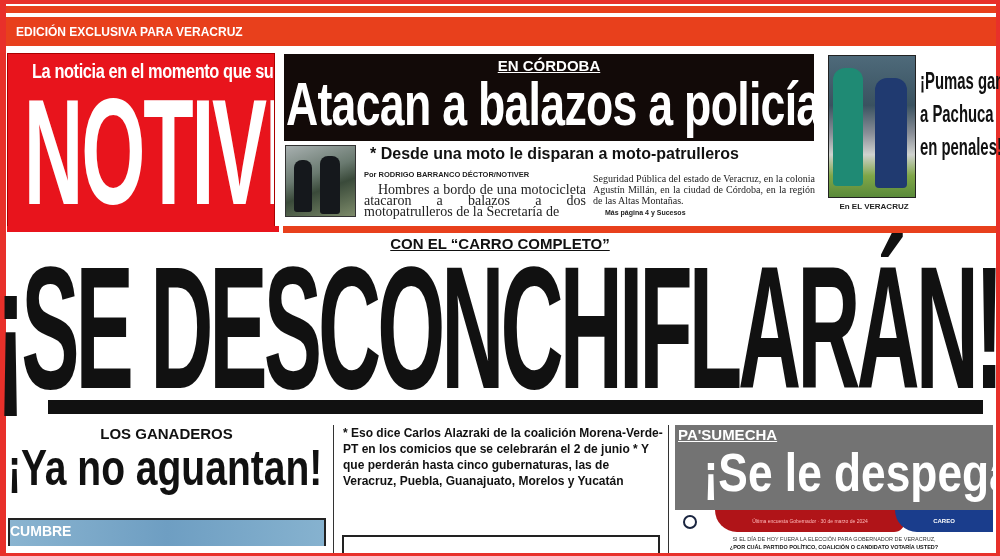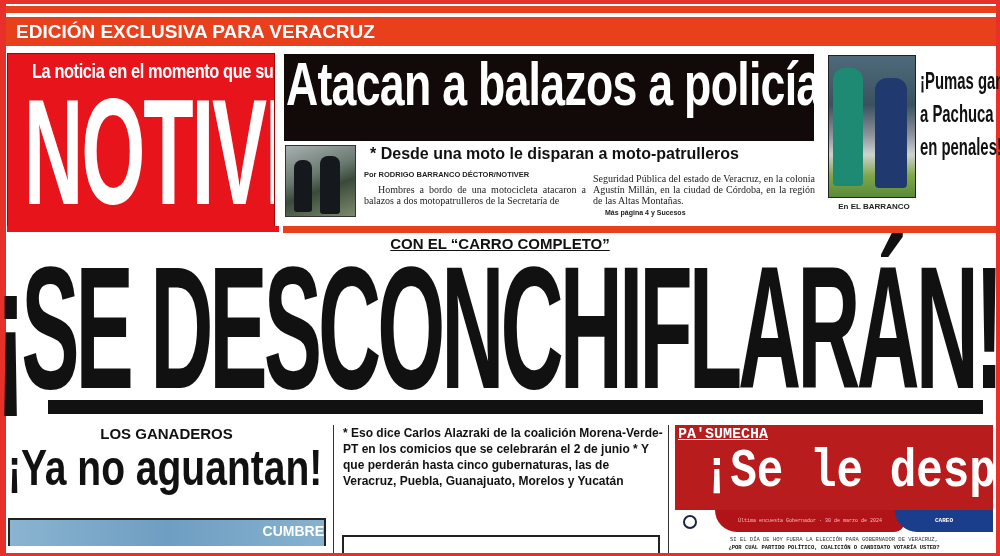--- a/index.html
+++ b/index.html
@@ -4,40 +4,40 @@
 <style>
   * { box-sizing: border-box; margin: 0; padding: 0; }
   html, body { width: 1000px; height: 556px; overflow: hidden; background: #fff; }
   body { font-family: "Liberation Sans", sans-serif; position: relative; }
 
   .frame { position: absolute; left: 0; top: 0; width: 1000px; height: 556px;
     border-left: 6px solid #e8302a; border-right: 4px solid #e8302a; border-top: 4px solid #e8302a; }
 
   .topline { position: absolute; left: 6px; top: 6px; width: 990px; height: 7px; background: #e8401c; }
   .topbar { position: absolute; left: 6px; top: 17px; width: 990px; height: 29px; background: #e8401c;
-    color: #fff; font-weight: bold; font-size: 19px; display: flex; justify-content: space-between; align-items: center; padding: 12px 10px; }
+    color: #fff; font-weight: bold; font-size: 12px; display: flex; justify-content: space-between; align-items: center; padding: 12px 10px; }
 
   .logo { position: absolute; left: 7px; top: 53px; width: 268px; height: 178px; background: #e8141c;
     border: 1px solid #a00; color: #fff; text-align: center; overflow: hidden; }
   .logo .tag { font-family: "Liberation Sans Narrow", "Liberation Sans", sans-serif; font-weight: bold; font-size: 20px;
     transform: scaleX(0.82); margin-top: 6px; white-space: nowrap; letter-spacing: -0.5px; }
   .logo .name { font-weight: bold; font-size: 150px; line-height: 135px; transform: scaleX(0.55); transform-origin: center;
     letter-spacing: -4px; margin-top: 2px; white-space: nowrap; margin-left: -80px; margin-right: -80px; }
 
   .lead-box { position: absolute; left: 284px; top: 54px; width: 530px; height: 87px; background: #120a08; color: #fff; text-align: center; }
   .lead-box .kicker { font-weight: bold; font-size: 15px; text-decoration: underline; margin-top: 3px; }
   .lead-box .headline { font-weight: bold; font-size: 62px; line-height: 60px; transform: scaleX(0.72); white-space: nowrap;
     margin-left: -120px; margin-right: -120px; letter-spacing: -1px; }
 
   .cop-photo { position: absolute; left: 285px; top: 145px; width: 71px; height: 72px;
     background: linear-gradient(160deg, #a8b0b0 0%, #6a7a70 40%, #3a4a3a 60%, #7d8b6a 100%); border: 1px solid #333; }
   .cop-photo .fig { position: absolute; background: #15181c; border-radius: 8px 8px 3px 3px; }
   .subhead { position: absolute; left: 370px; top: 145px; font-weight: bold; font-size: 16px; white-space: nowrap; color: #111; }
   .byline { position: absolute; left: 364px; top: 170px; font-weight: bold; font-size: 7.5px; color: #222; }
-  .col1 { position: absolute; left: 364px; top: 184px; width: 222px; font-family: "Liberation Serif", serif; font-size: 10px; line-height: 11px; color: #222; text-align: justify; text-indent: 14px; }
+  .col1 { position: absolute; left: 364px; top: 184px; width: 222px; font-family: "Liberation Serif", serif; font-size: 14px; line-height: 11px; color: #222; text-align: justify; text-indent: 14px; }
   .col2 { position: absolute; left: 593px; top: 173px; width: 222px; font-family: "Liberation Serif", serif; font-size: 10px; line-height: 11px; color: #222; text-align: justify; }
   .more { position: absolute; left: 605px; top: 209px; font-weight: bold; font-size: 7px; color: #222; }
 
   .sport-photo { position: absolute; left: 828px; top: 55px; width: 88px; height: 143px; border: 1px solid #222;
     background: linear-gradient(180deg, #4e6a7a 0%, #3a5260 35%, #8a8f98 55%, #cfd2cf 70%, #7fa648 85%, #5a8a3a 100%); overflow: hidden; }
   .sport-photo .p1 { position: absolute; left: 4px; top: 12px; width: 30px; height: 118px; background: #1f8a74; border-radius: 12px 12px 4px 4px; }
   .sport-photo .p2 { position: absolute; left: 46px; top: 22px; width: 32px; height: 110px; background: #203a70; border-radius: 12px 12px 4px 4px; }
   .sport-head { position: absolute; left: 920px; top: 64px; width: 78px; font-weight: bold; font-size: 24px; line-height: 33px;
     transform: scaleX(0.62); transform-origin: left; white-space: nowrap; color: #111; }
   .sport-foot { position: absolute; left: 830px; top: 202px; width: 88px; text-align: center; font-weight: bold; font-size: 8px; color: #222; }
@@ -50,28 +50,28 @@
   .main-head span { display: block; font-weight: 900; font-size: 175px; line-height: 180px; transform: scaleX(0.5); transform-origin: center;
     white-space: nowrap; text-align: center; margin-left: -600px; margin-right: -600px; letter-spacing: -8px; color: #111; }
   .main-rule { position: absolute; left: 48px; top: 400px; width: 935px; height: 14px; background: #111; }
 
   .v-rule { position: absolute; top: 425px; width: 1px; height: 131px; background: #333; }
 
   .ganaderos-kicker { position: absolute; left: 0; width: 333px; top: 425px; text-align: center; font-weight: bold; font-size: 15px; color: #111; }
   .ganaderos-head { position: absolute; left: 8px; top: 440px; font-weight: bold; font-size: 50px; line-height: 56px; transform: scaleX(0.78); transform-origin: left;
     white-space: nowrap; color: #111; }
   .cumbre { position: absolute; left: 8px; top: 518px; width: 318px; height: 28px; border: 2px solid #222; border-bottom: none;
-    background: linear-gradient(90deg, #8ab4d0, #6e9ec2 50%, #86b2cf); color: #fff; text-align: right; font-weight: bold; overflow: hidden; }
+    background: linear-gradient(90deg, #8ab4d0, #6e9ec2 50%, #86b2cf); color: #fff; text-align: left; font-weight: bold; overflow: hidden; }
   .cumbre .l1 { font-size: 14px; margin-top: 3px; }
   .cumbre .l2 { font-size: 13px; }
 
   .deck { position: absolute; left: 343px; top: 425px; width: 320px; font-weight: bold; font-size: 12px; line-height: 16px; color: #111; }
   .deck-box { position: absolute; left: 342px; top: 535px; width: 318px; height: 21px; border: 2px solid #222; border-bottom: none; }
 
-  .pas-box { position: absolute; left: 675px; top: 425px; width: 318px; height: 131px; background: #b91c1c; overflow: hidden; font-family: Liberation Mono, monospace; }
+  .pas-box { position: absolute; left: 675px; top: 425px; width: 318px; height: 131px; background: #737373; overflow: hidden; }
   .pas-box .kicker { position: absolute; left: 3px; top: 1px; color: #fff; font-weight: bold; font-size: 15px; text-decoration: underline; }
   .pas-box .headline { position: absolute; left: 0; top: 17px; width: 318px; text-align: center; color: #fff; font-weight: bold; font-size: 54px;
     line-height: 60px; transform: scaleX(0.82); white-space: nowrap; margin-left: 0; }
   .poll { position: absolute; left: 0; top: 85px; width: 318px; height: 46px; background: #fff; }
   .poll .red { position: absolute; left: 40px; top: 0; width: 190px; height: 22px; background: #b01418; border-radius: 0 0 40px 80px; color: #fbb; font-size: 5px; text-align: center; line-height: 22px; }
   .poll .blue { position: absolute; left: 220px; top: 0; width: 98px; height: 22px; background: #1a3d8c; border-radius: 0 0 0 60px; color: #fff; font-size: 6px; font-weight: bold; text-align: center; line-height: 22px; }
   .poll .logo-icon { position: absolute; left: 8px; top: 5px; width: 14px; height: 14px; border: 2px solid #1a2540; border-radius: 50%; }
   .poll .q1 { position: absolute; left: 0; top: 26px; width: 318px; text-align: center; font-size: 5.5px; color: #333; }
   .poll .q2 { position: absolute; left: 0; top: 34px; width: 318px; text-align: center; font-size: 5.5px; font-weight: bold; color: #111; }
 
@@ -85,20 +85,21 @@
 <div class="topbar">
   <span>EDICIÓN EXCLUSIVA PARA VERACRUZ</span>
 </div>
 
 <div class="logo">
   <div class="tag">La noticia en el momento que sucede</div>
   <div class="name">NOTIVER</div>
 </div>
 
 <div class="lead-box">
+  <div class="kicker">EN CÓRDOBA</div>
   <div class="headline">¡Atacan a balazos a policías!</div>
 </div>
 
 <div class="cop-photo">
   <div class="fig" style="left:8px;top:14px;width:18px;height:52px;"></div>
   <div class="fig" style="left:34px;top:10px;width:20px;height:58px;"></div>
 </div>
 <div class="subhead">* Desde una moto le disparan a moto-patrulleros</div>
 <div class="byline">Por RODRIGO BARRANCO DÉCTOR/NOTIVER</div>
 <div class="col1">Hombres a bordo de una motocicleta atacaron a balazos a dos motopatrulleros de la Secretaría de</div>
@@ -107,21 +108,21 @@
 
 <div class="sport-photo">
   <div class="p1"></div>
     <div class="p2"></div>
 </div>
 <div class="sport-head">
   <div>¡Pumas gana</div>
   <div>a Pachuca</div>
   <div>en penales!</div>
 </div>
-<div class="sport-foot">En EL BARRANCO</div>
+<div class="sport-foot">En EL VERACRUZ</div>
 
 <div class="bar-left"></div>
 <div class="bar-right"></div>
 
 <div class="main-kicker">CON EL “CARRO COMPLETO”</div>
 <div class="main-head">
   <span>¡SE DESCONCHIFLARÁN!</span>
 </div>
 <div class="main-rule"></div>
 

